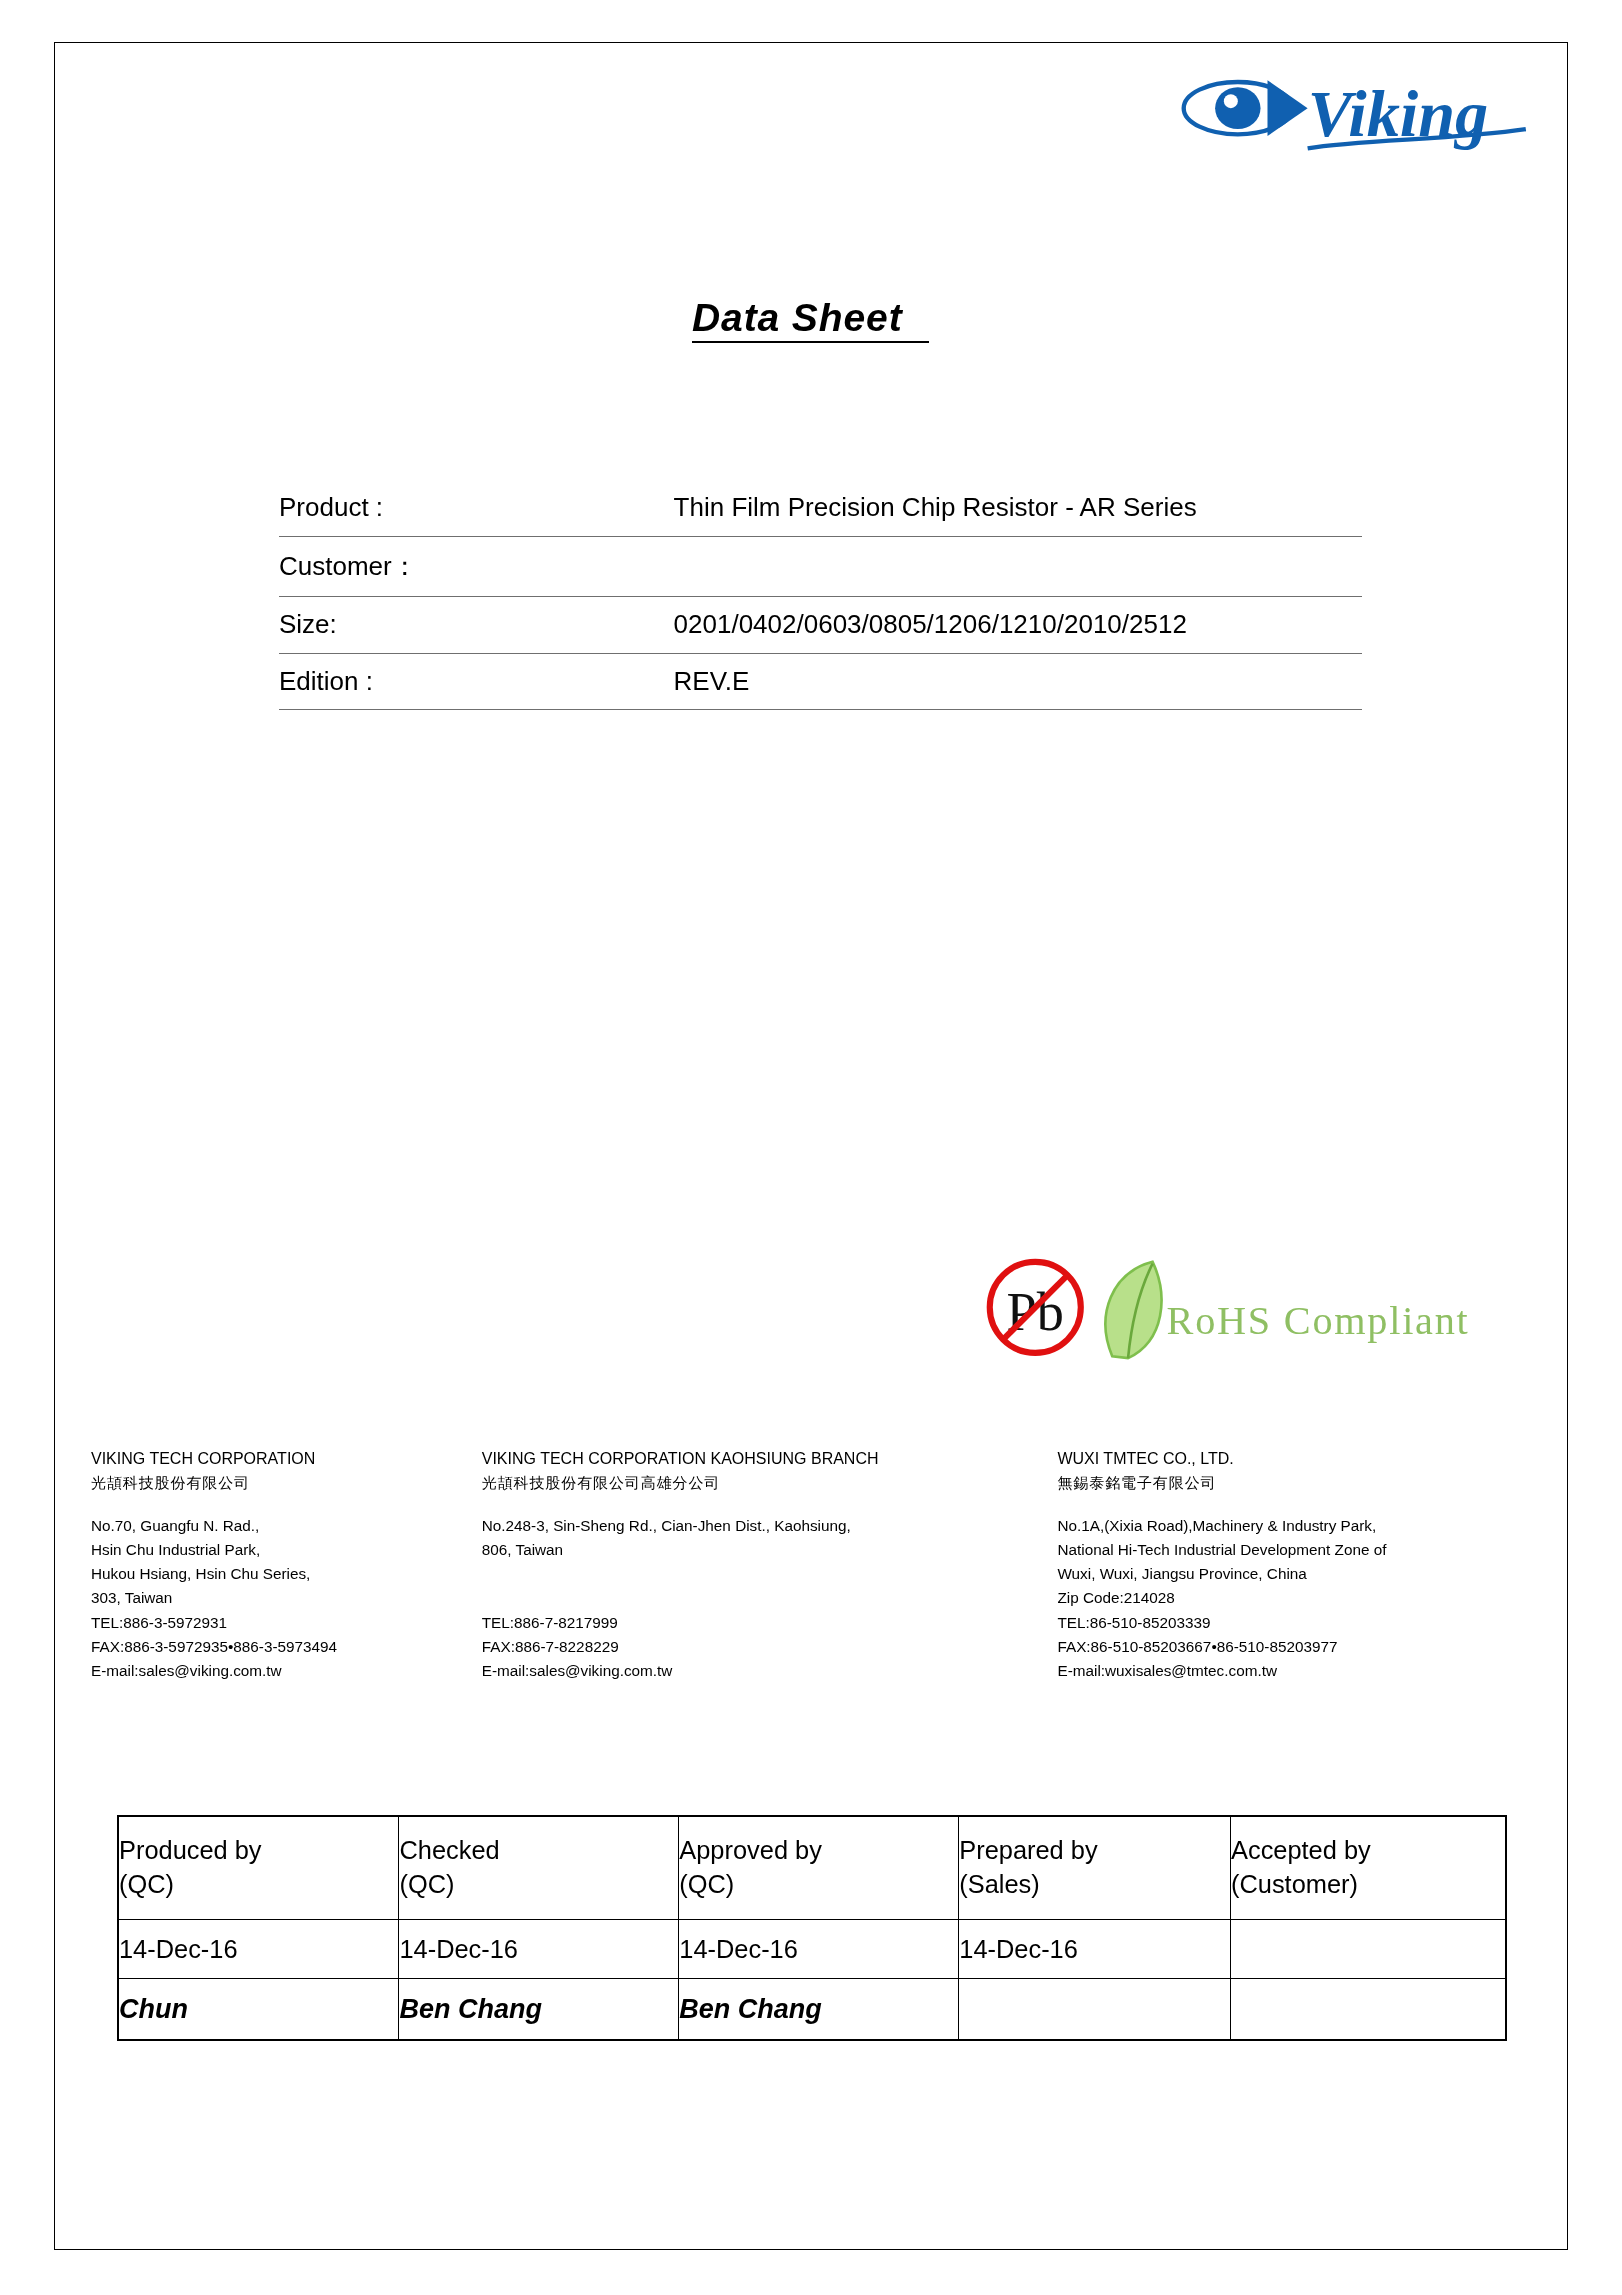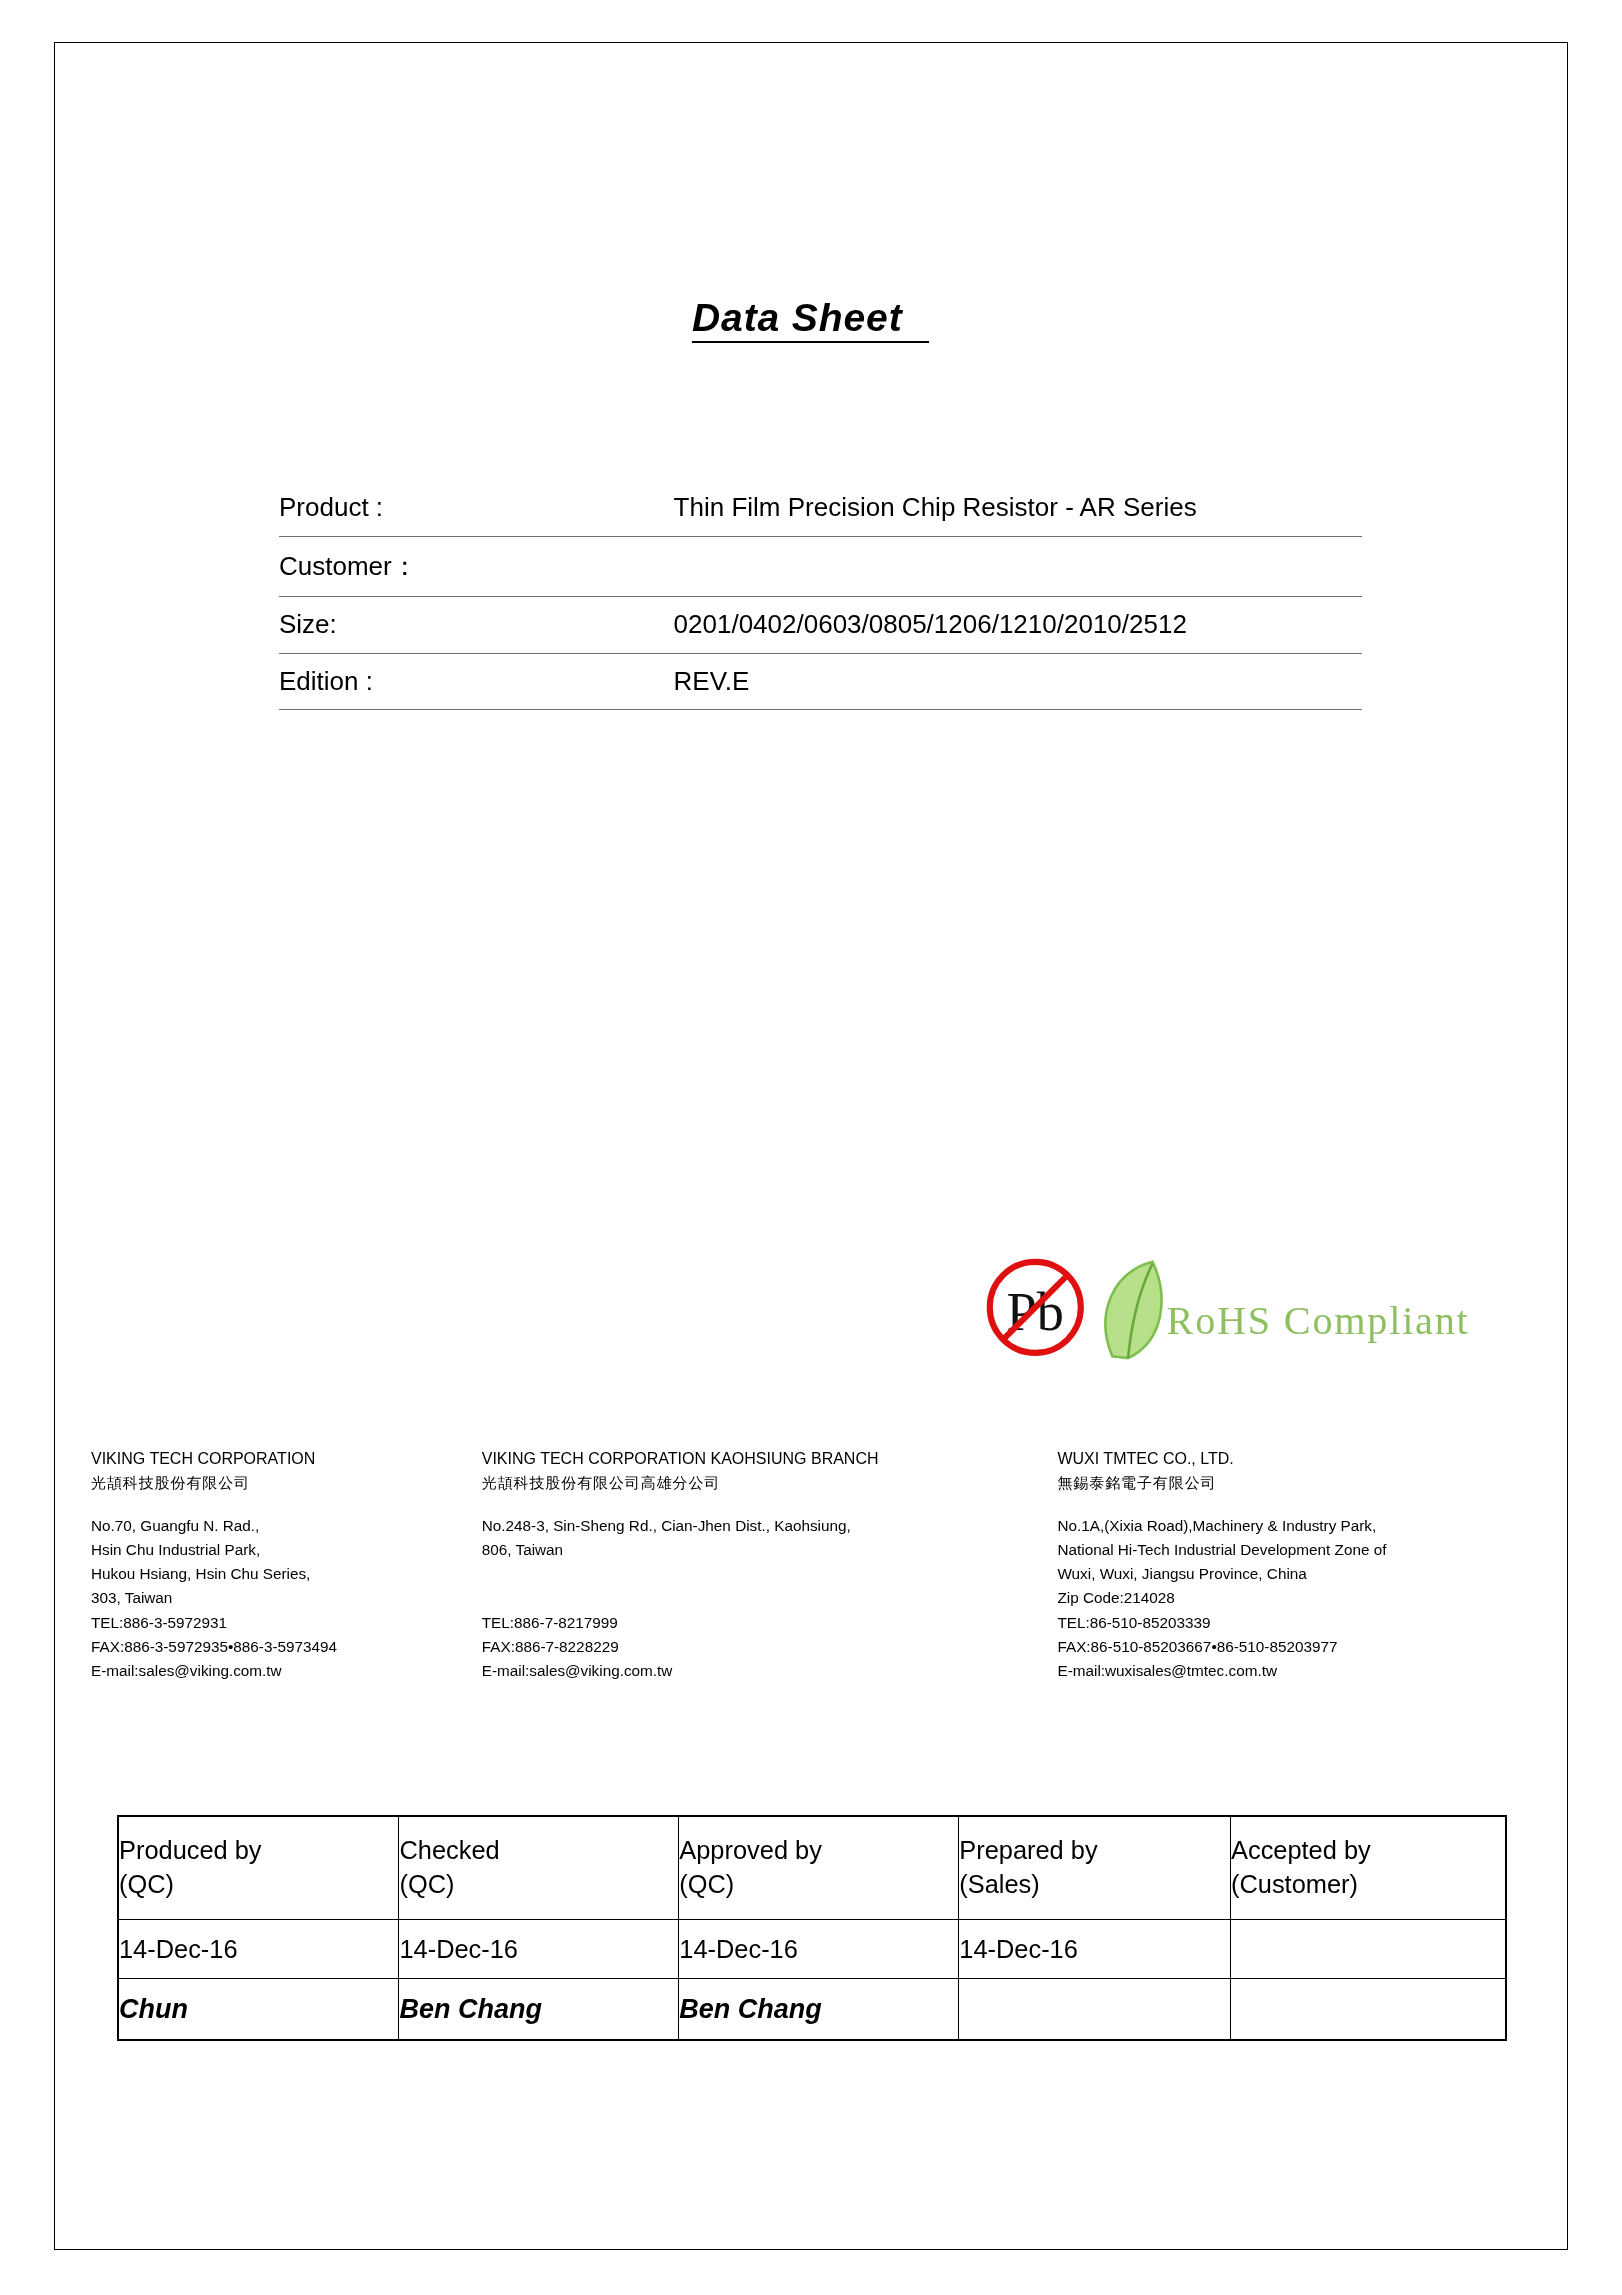--- a/index.html
+++ b/index.html
@@ -133,20 +133,30 @@
     font-style: italic;
     border-radius: 13px;
   }
 </style>
 </head>
 <body>
 
 <div class="page">
   <div class="page-border"></div>
 
+  <div class="logo">
+    <svg viewBox="0 0 420 110" width="368" height="96" xmlns="http://www.w3.org/2000/svg">
+      <ellipse cx="70" cy="46" rx="62" ry="30" fill="none" stroke="#1060b0" stroke-width="5"></ellipse>
+      <ellipse cx="70" cy="46" rx="26" ry="24" fill="#1060b0"></ellipse>
+      <ellipse cx="62" cy="38" rx="8" ry="8" fill="#ffffff"></ellipse>
+      <path d="M104 14 L150 46 L104 78 Z" fill="#1060b0"></path>
+      <text x="150" y="78" font-family="'Liberation Serif', serif" font-size="76" font-style="italic" font-weight="bold" fill="#1060b0">Viking</text>
+      <path d="M150 92 C 210 82, 320 82, 400 70" stroke="#1060b0" stroke-width="5" fill="none"></path>
+    </svg>
+  </div>
 
   <div class="doc-title">Data Sheet</div>
 
   <table class="info-table">
     <tbody>
         <tr>
       <td class="label">Product :</td>
       <td class="value">Thin Film Precision Chip Resistor - AR Series</td>
     </tr>
     <tr>

